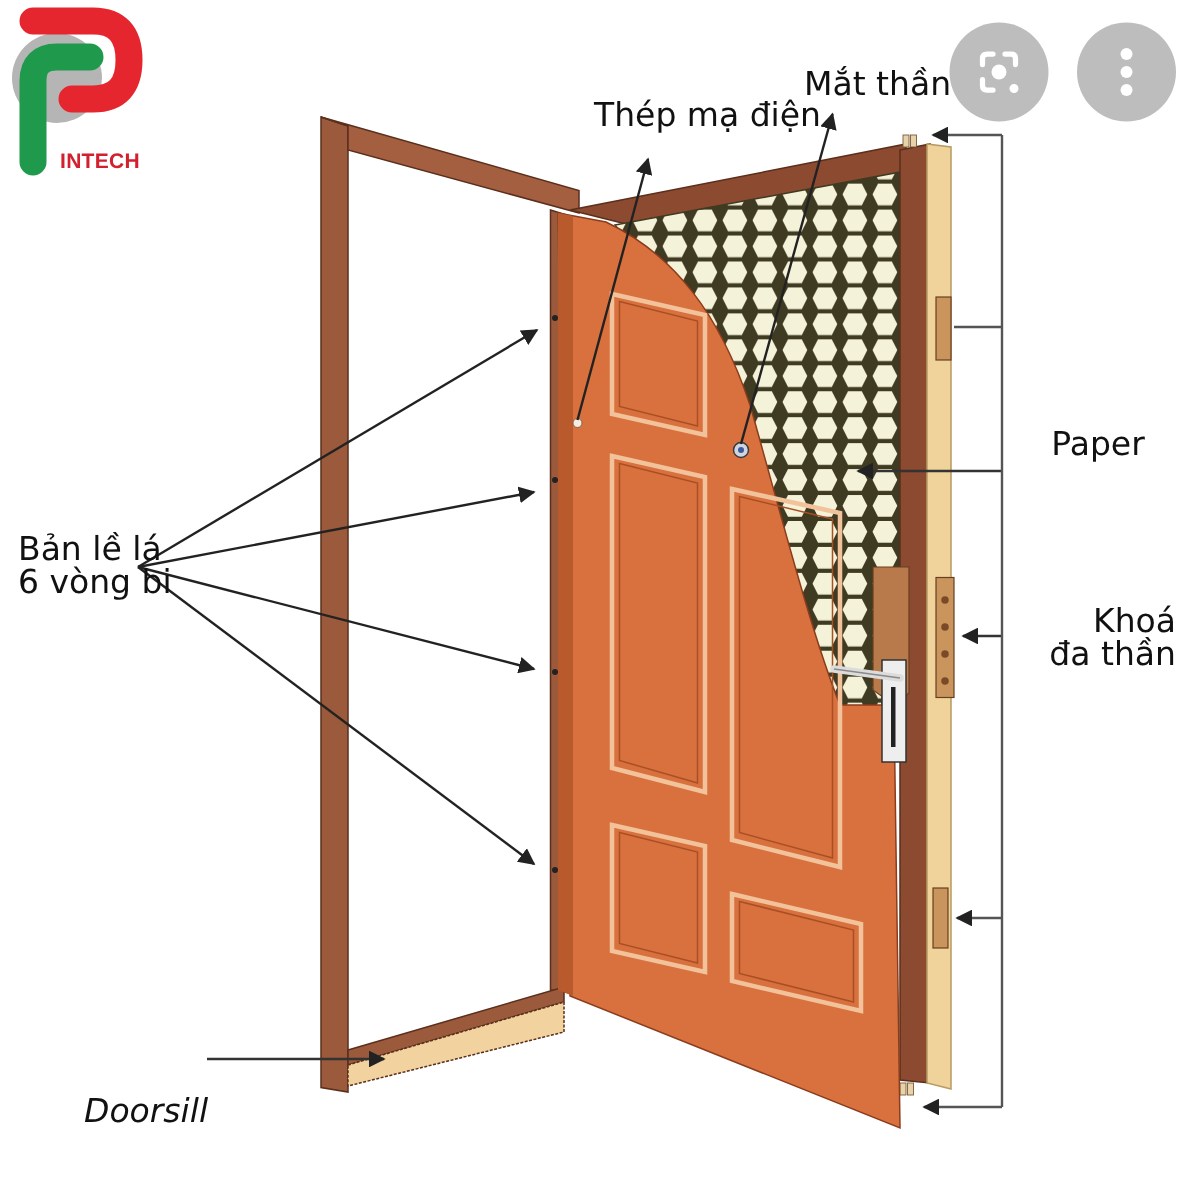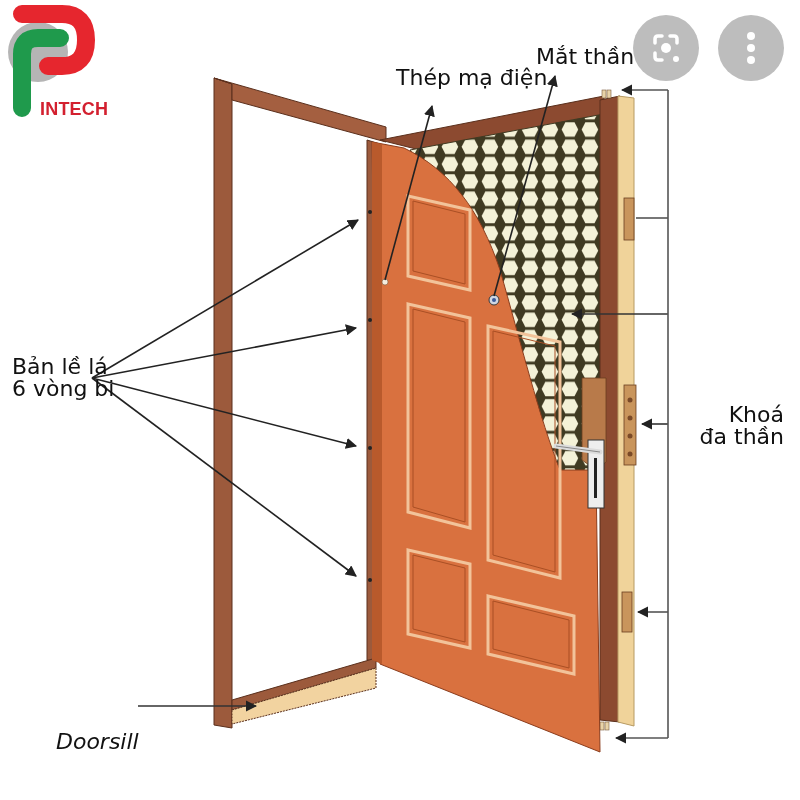--- a/index.html
+++ b/index.html
@@ -1,21 +1,21 @@
 <!DOCTYPE html>
 <html><head>
 <meta charset="utf-8">
 <style>
   html, body { margin: 0; padding: 0; background: #ffffff; }
   body { width: 800px; height: 800px; position: relative; overflow: hidden; font-family: "DejaVu Sans", sans-serif; }
   .stage { position: absolute; left: 0; top: 0; width: 800px; height: 800px; }
   .label { position: absolute; color: #111111; font-size: 22px; line-height: 22px; font-family: "DejaVu Sans", sans-serif; white-space: nowrap; }
   .label.center { text-align: center; }
   .logo { position: absolute; left: 0; top: 0; width: 110px; height: 120px; }
-  .logo-text { position: absolute; left: 40px; top: 99px; color: #d3202f; font-weight: bold; font-size: 18px; font-family: "Liberation Sans", sans-serif; letter-spacing: 0.2px; }
+  .logo-text { position: absolute; left: 40px; top: 99px; color: #d3202f; font-weight: bold; font-size: 14px; font-family: "Liberation Sans", sans-serif; letter-spacing: 0.2px; }
   .circ-btn { position: absolute; width: 66px; height: 66px; border-radius: 50%; background: #bdbdbd; cursor: pointer; }
   .circ-btn svg { position: absolute; left: 0; top: 0; }
 </style>
 </head>
 <body>
 
 <div class="stage">
 <svg width="800" height="800" viewBox="0 0 800 800" xmlns="http://www.w3.org/2000/svg">
   <defs>
     <pattern id="hex" x="0" y="0" width="20" height="17.3" patternUnits="userSpaceOnUse">
@@ -161,20 +161,21 @@
     <circle cx="33" cy="21" r="4" fill="#ffffff"></circle>
     <circle cx="33" cy="33" r="4" fill="#ffffff"></circle>
     <circle cx="33" cy="45" r="4" fill="#ffffff"></circle>
   </svg>
 </div>
 
 <div class="label" style="left:355px; top:67px;margin-left:41px;">Thép mạ điện</div>
 <div class="label" style="left:536px; top:46px;">Mắt thần</div>
 
 <div class="label center" style="left:670px; top:286px; width:124px;">
+  <div>Paper</div>
 </div>
 
 <div class="label center" style="left:680px; top:404px; width:104px;text-align:right;">
   <div>Khoá</div>
   <div>đa thần</div>
 </div>
 
 <div class="label" style="left:12px; top:356px;">
   <div>Bản lề lá</div>
   <div>6 vòng bi</div>

